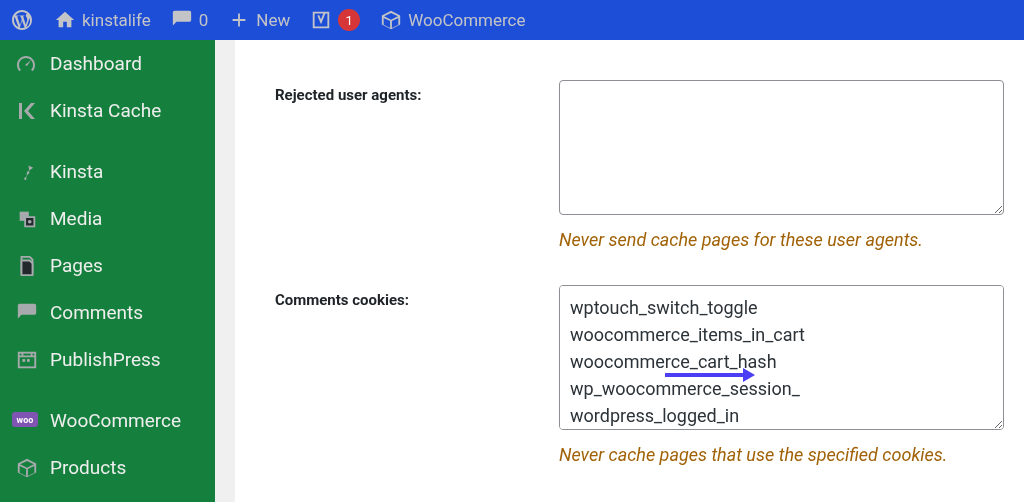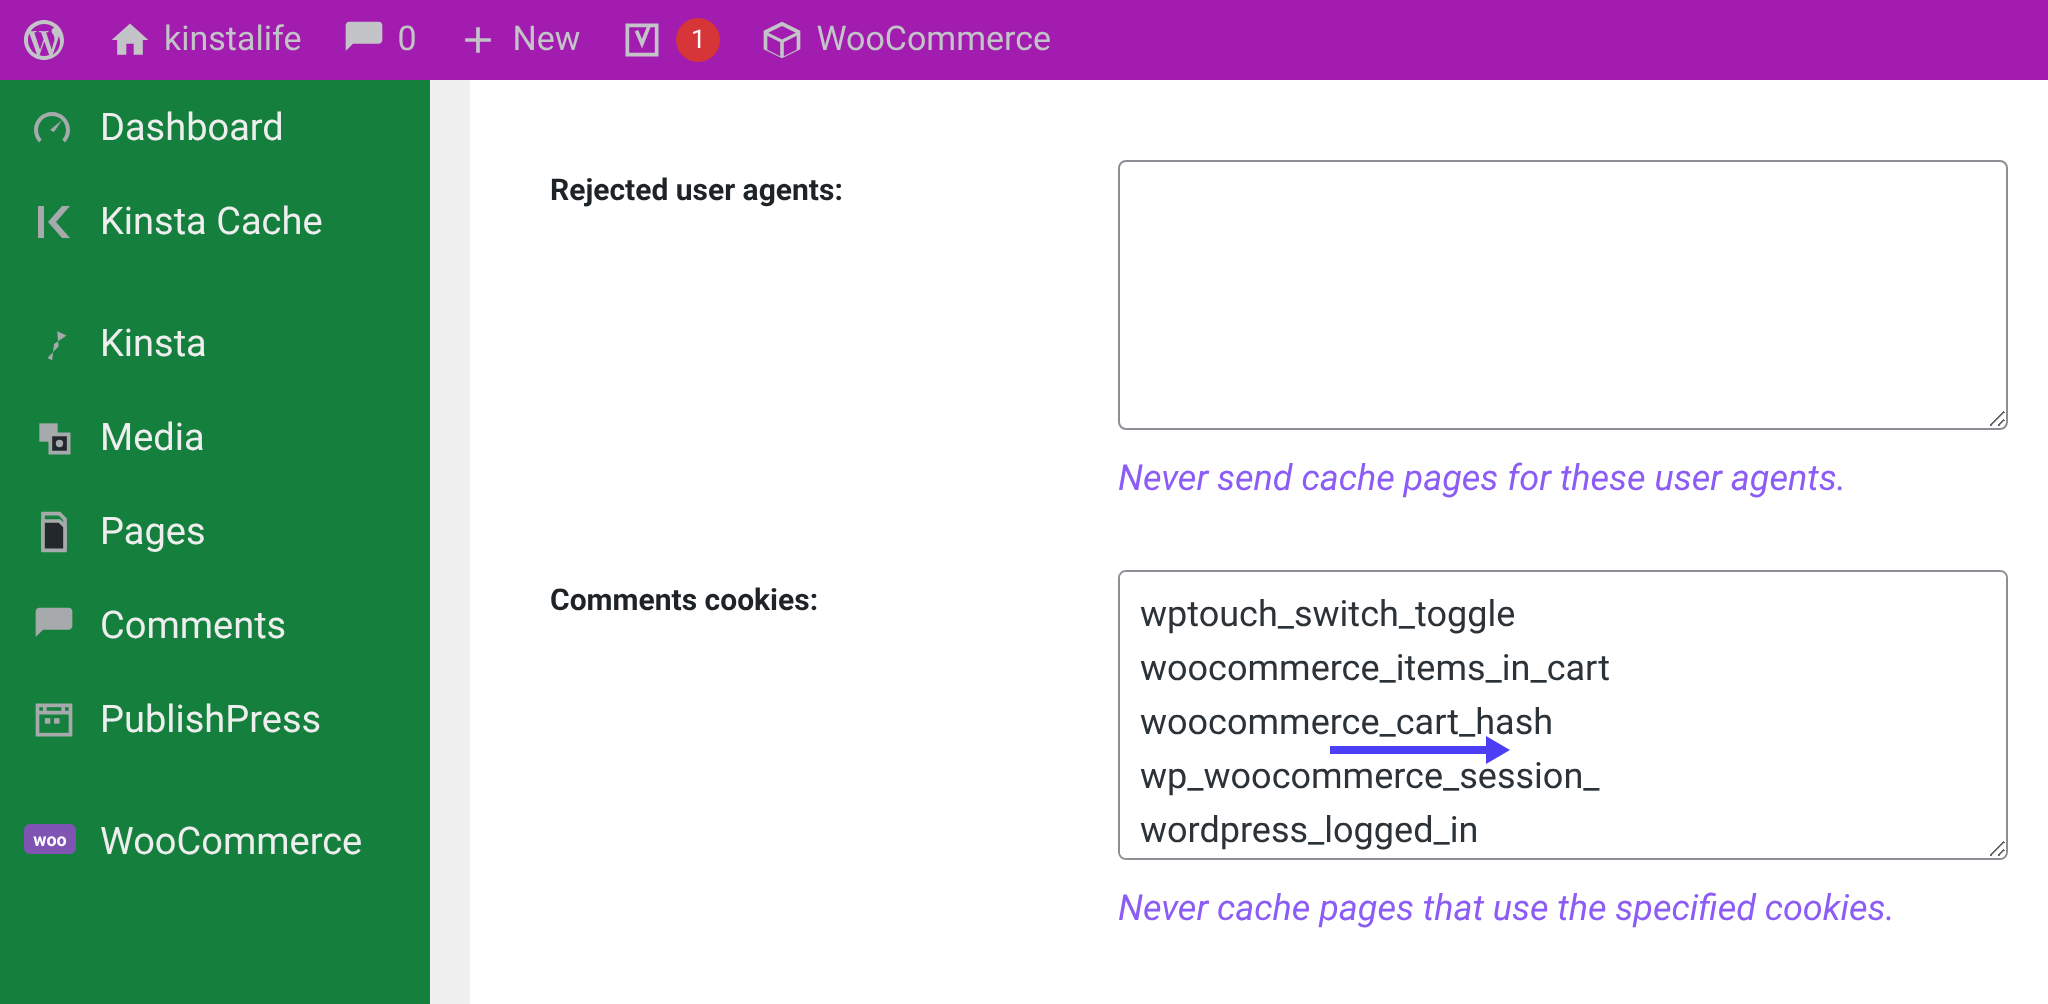--- a/index.html
+++ b/index.html
@@ -10,21 +10,21 @@
     width: 1024px;
     height: 502px;
     overflow: hidden;
     position: relative;
   }
 
   
   .adminbar {
     position: absolute; top: 0; left: 0; right: 0;
     height: 40px;
-    background: #a21caf;
+    background: #1d4ed8;
     display: flex; align-items: flex-start;
     color: #c3c4c7;
     font-size: 17px;
     z-index: 20;
   }
   .adminbar .ab-item {
     display: flex; align-items: center;
     padding: 0 10px;
     height: 40px;
     gap: 6px;
@@ -92,21 +92,21 @@
     font-size: 18px;
     padding: 8px 10px;
     line-height: 1.5;
     resize: both;
     background: #fff;
     color: #2c3338;
   }
   .form-row .help {
     font-style: italic;
     font-size: 18px;
-    color: #8b5cf6;
+    color: #a16207;
     margin-top: 10px;
   }
 
   .arrow {
     position: absolute;
     top: 325px;
     left: 450px;
     width: 90px;
     height: 20px;
     pointer-events: none;
@@ -233,20 +233,28 @@
   <div class="menu-item">
     <span class="icon">
       <svg width="26" height="18" viewBox="0 0 26 18" fill="#a7aaad">
           <rect x="0" y="0" width="26" height="15" rx="3" fill="#7f54b3"></rect>
           <text x="13" y="11" text-anchor="middle" font-size="9" font-weight="bold" fill="#fff">woo</text>
         </svg>
     </span>
     <span>WooCommerce</span>
   </div>
 
+  <div class="menu-item">
+    <span class="icon">
+      <svg width="22" height="22" viewBox="0 0 24 24" fill="#a7aaad">
+          <path d="M12 2L2 7v10l10 5 10-5V7l-10-5zm0 2.3L19.5 8 12 11.7 4.5 8 12 4.3zM4 9.7l7 3.5v7.6l-7-3.5V9.7zm9 11.1v-7.6l7-3.5v7.6l-7 3.5z"></path>
+        </svg>
+    </span>
+    <span>Products</span>
+  </div>
 
 </div>
 
 <div class="content">
   <div class="content-inner-border"></div>
 
   <div style="padding-left:20px;">
     <div class="form-row">
       <div class="label">Rejected user agents:</div>
       <div class="field">

